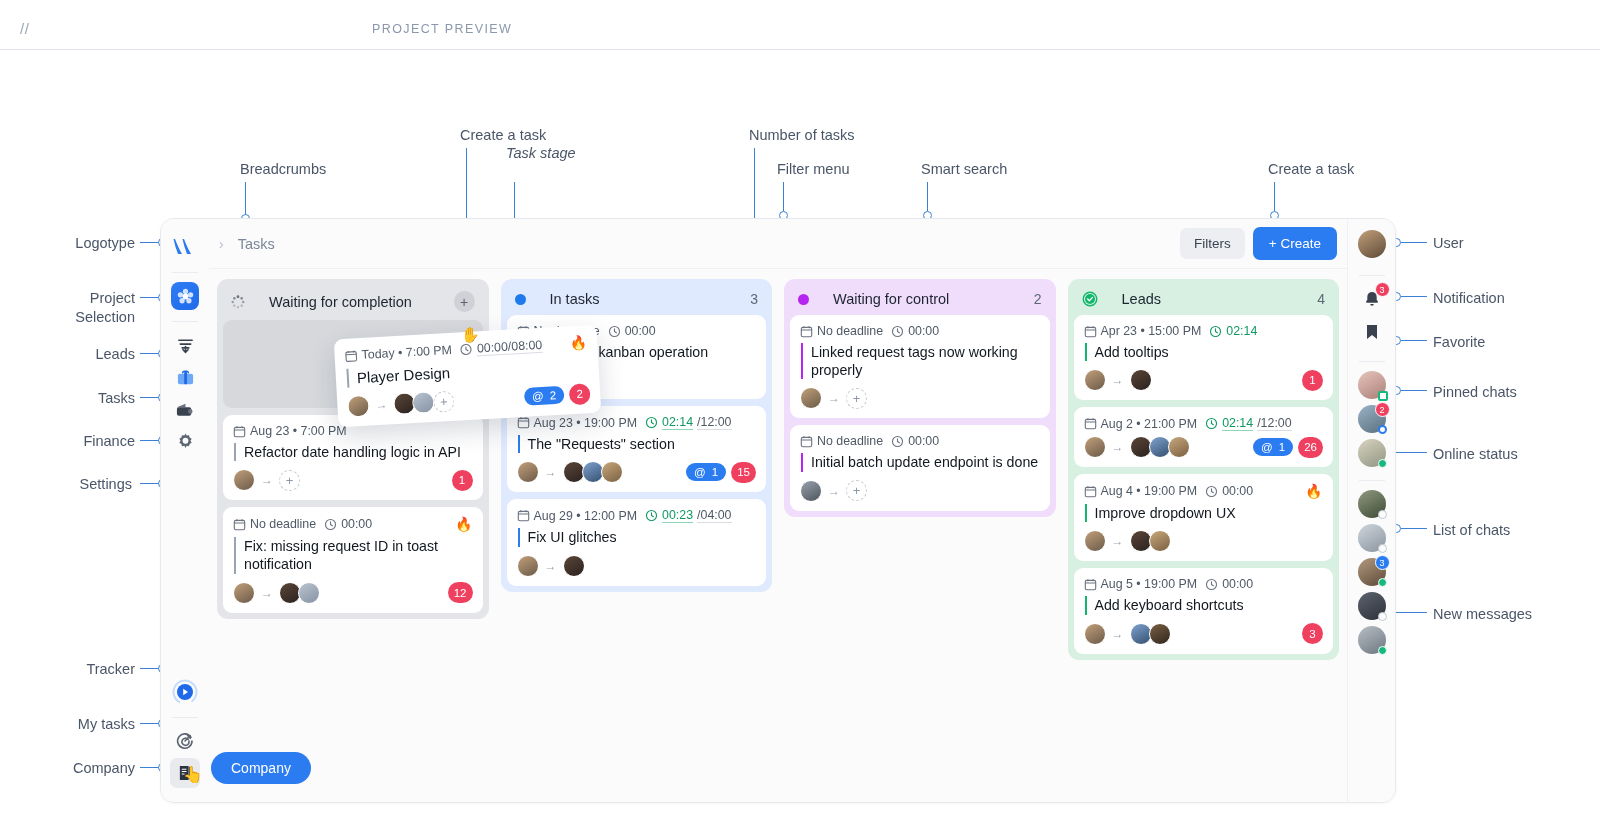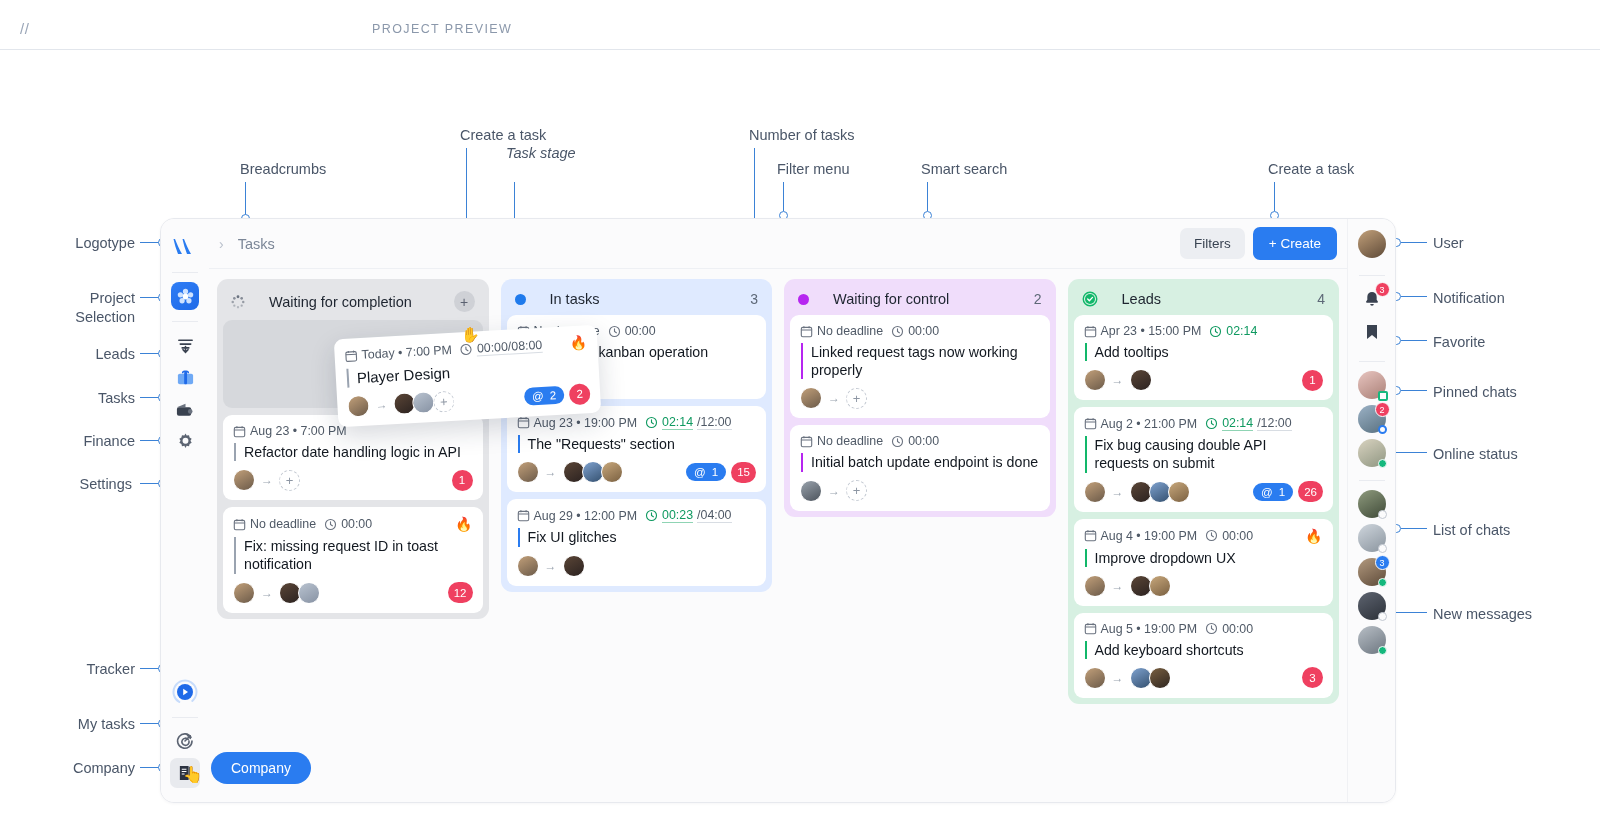--- a/index.html
+++ b/index.html
@@ -695,21 +695,20 @@
                 </span>
                 <span class="meta-grp">
                   <svg width="13" height="13" viewBox="0 0 14 14" fill="none" stroke="#0f9960" stroke-width="1.2">
                     <circle cx="7" cy="7" r="5.4"></circle>
                       <path d="M7 4.2V7l2 1.4" stroke-linecap="round"></path>
                   </svg>
                   <span class="time-run">02:14</span>
                     <span class="time-total">/<span>12:00</span></span>
                 </span>
               </div>
-              <div class="card-title">Fix bug causing double API requests on submit</div>
               <div class="card-foot">
                 <div class="av" style="background:linear-gradient(150deg,#c2a07a,#6b5a49)"></div>
                 <span class="arrow-sm">→</span>
                 <div class="av" style="background:linear-gradient(150deg,#5b4637,#2b2220)"></div>
                 <div class="av stack" style="background:linear-gradient(150deg,#7fa2cf,#34506f)"></div>
                 <div class="av stack" style="background:linear-gradient(150deg,#c8a87c,#7a6041)"></div>
                 <div class="badges">
                   <span class="badge-mention">@&nbsp;<span>1</span></span>
                   <span class="badge-count">26</span>
                 </div>

